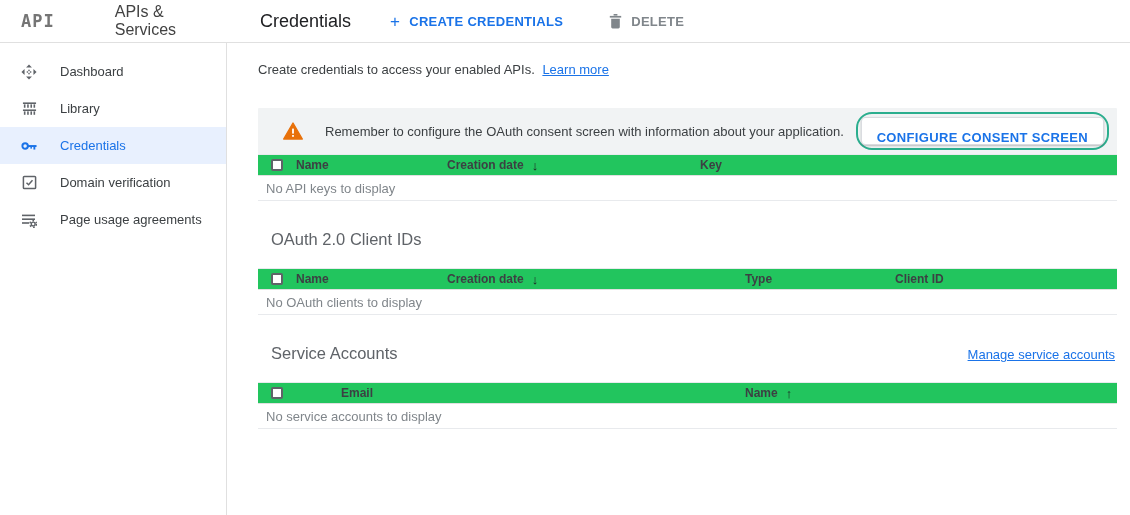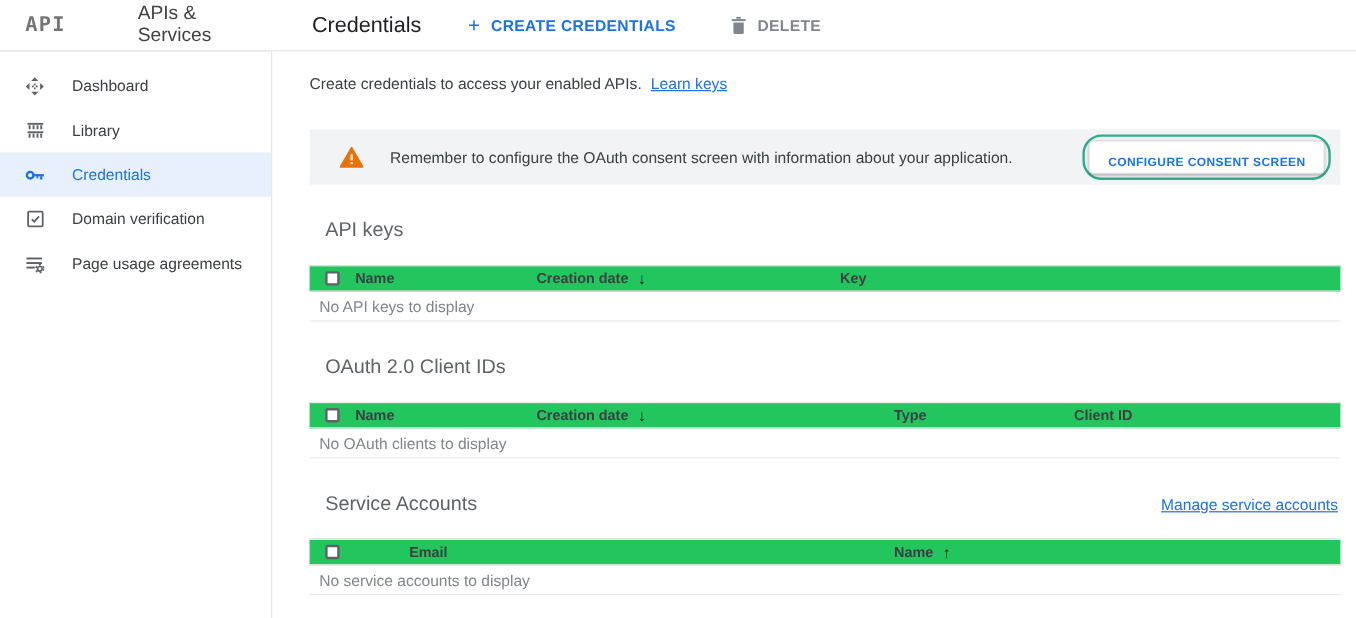--- a/index.html
+++ b/index.html
@@ -44,21 +44,21 @@
   .intro { font-size:13px; color:#3c4043; }
   .link { color:#1a73e8; text-decoration:underline; cursor:pointer; }
   .intro .link { margin-left:4px; }
 
   .banner { margin-top:31px; height:46px; background:#f1f3f4; display:flex;
             align-items:center; padding:0 8px 0 25px; border-radius:1px; }
   .banner-text { margin-left:22px; font-size:13px; color:#3c4043; }
   .highlight-ring { margin-left:auto; border:2.5px solid #2bae8e; border-radius:16px;
                     padding:3px; display:flex; }
   .consent-btn { height:28px; padding:12px 15px; background:#fff; border:1px solid #dadce0;
-                 border-radius:4px; color:#1a73e8; font-size:10px; font-weight:bold;
+                 border-radius:4px; color:#1a73e8; font-size:13px; font-weight:bold;
                  letter-spacing:.35px; box-shadow:0 1px 2px rgba(60,64,67,.3); }
 
   .section-title { font-size:16.5px; font-weight:normal; color:#5f6368;
                    margin:29px 0 19px 13px; }
   .svc-title-row { display:flex; align-items:baseline; justify-content:space-between;text-align:center; }
   .svc-title-row .section-title { margin-bottom:19px; }
   .svc-title-row .link { font-size:13px; margin-right:2px; }
 
   .table-header { display:grid; align-items:center; height:22px; background:#22c55e;
                   border-top:1px solid #e8eaed; border-bottom:1px solid #e0e0e0;
@@ -169,39 +169,38 @@
         </svg>
       </span>
       <span>Page usage agreements</span>
     </div>
   </nav>
 
   <main class="main">
 
     <div class="intro">
       <span>Create credentials to access your enabled APIs.</span>
-      <a class="link">Learn keys</a>
+      <a class="link">Learn more</a>
     </div>
 
     <div class="banner">
       <span>
         <svg width="20" height="18" viewBox="0 0 20 18">
           <path d="M10 1 L19.3 17 L0.7 17 Z" fill="#e8710a" stroke="#e8710a" stroke-width="1.4" stroke-linejoin="round"></path>
           <rect x="9.1" y="6.6" width="1.8" height="5" fill="#fff"></rect>
           <rect x="9.1" y="13" width="1.8" height="1.8" fill="#fff"></rect>
         </svg>
       </span>
       <span class="banner-text">Remember to configure the OAuth consent screen with information about your application.</span>
       <span class="highlight-ring">
         <button class="consent-btn">CONFIGURE CONSENT SCREEN</button>
       </span>
     </div>
 
     <div>
-      <div class="section-title">API keys</div>
       <div class="table-header cols-api">
         <div class="cell checkbox-cell">
           <span class="checkbox"></span>
         </div>
         <div class="cell">Name</div>
         <div class="cell">
           <span>Creation date</span>
           <span class="sort-arrow">↓</span>
         </div>
         <div class="cell">Key</div>

